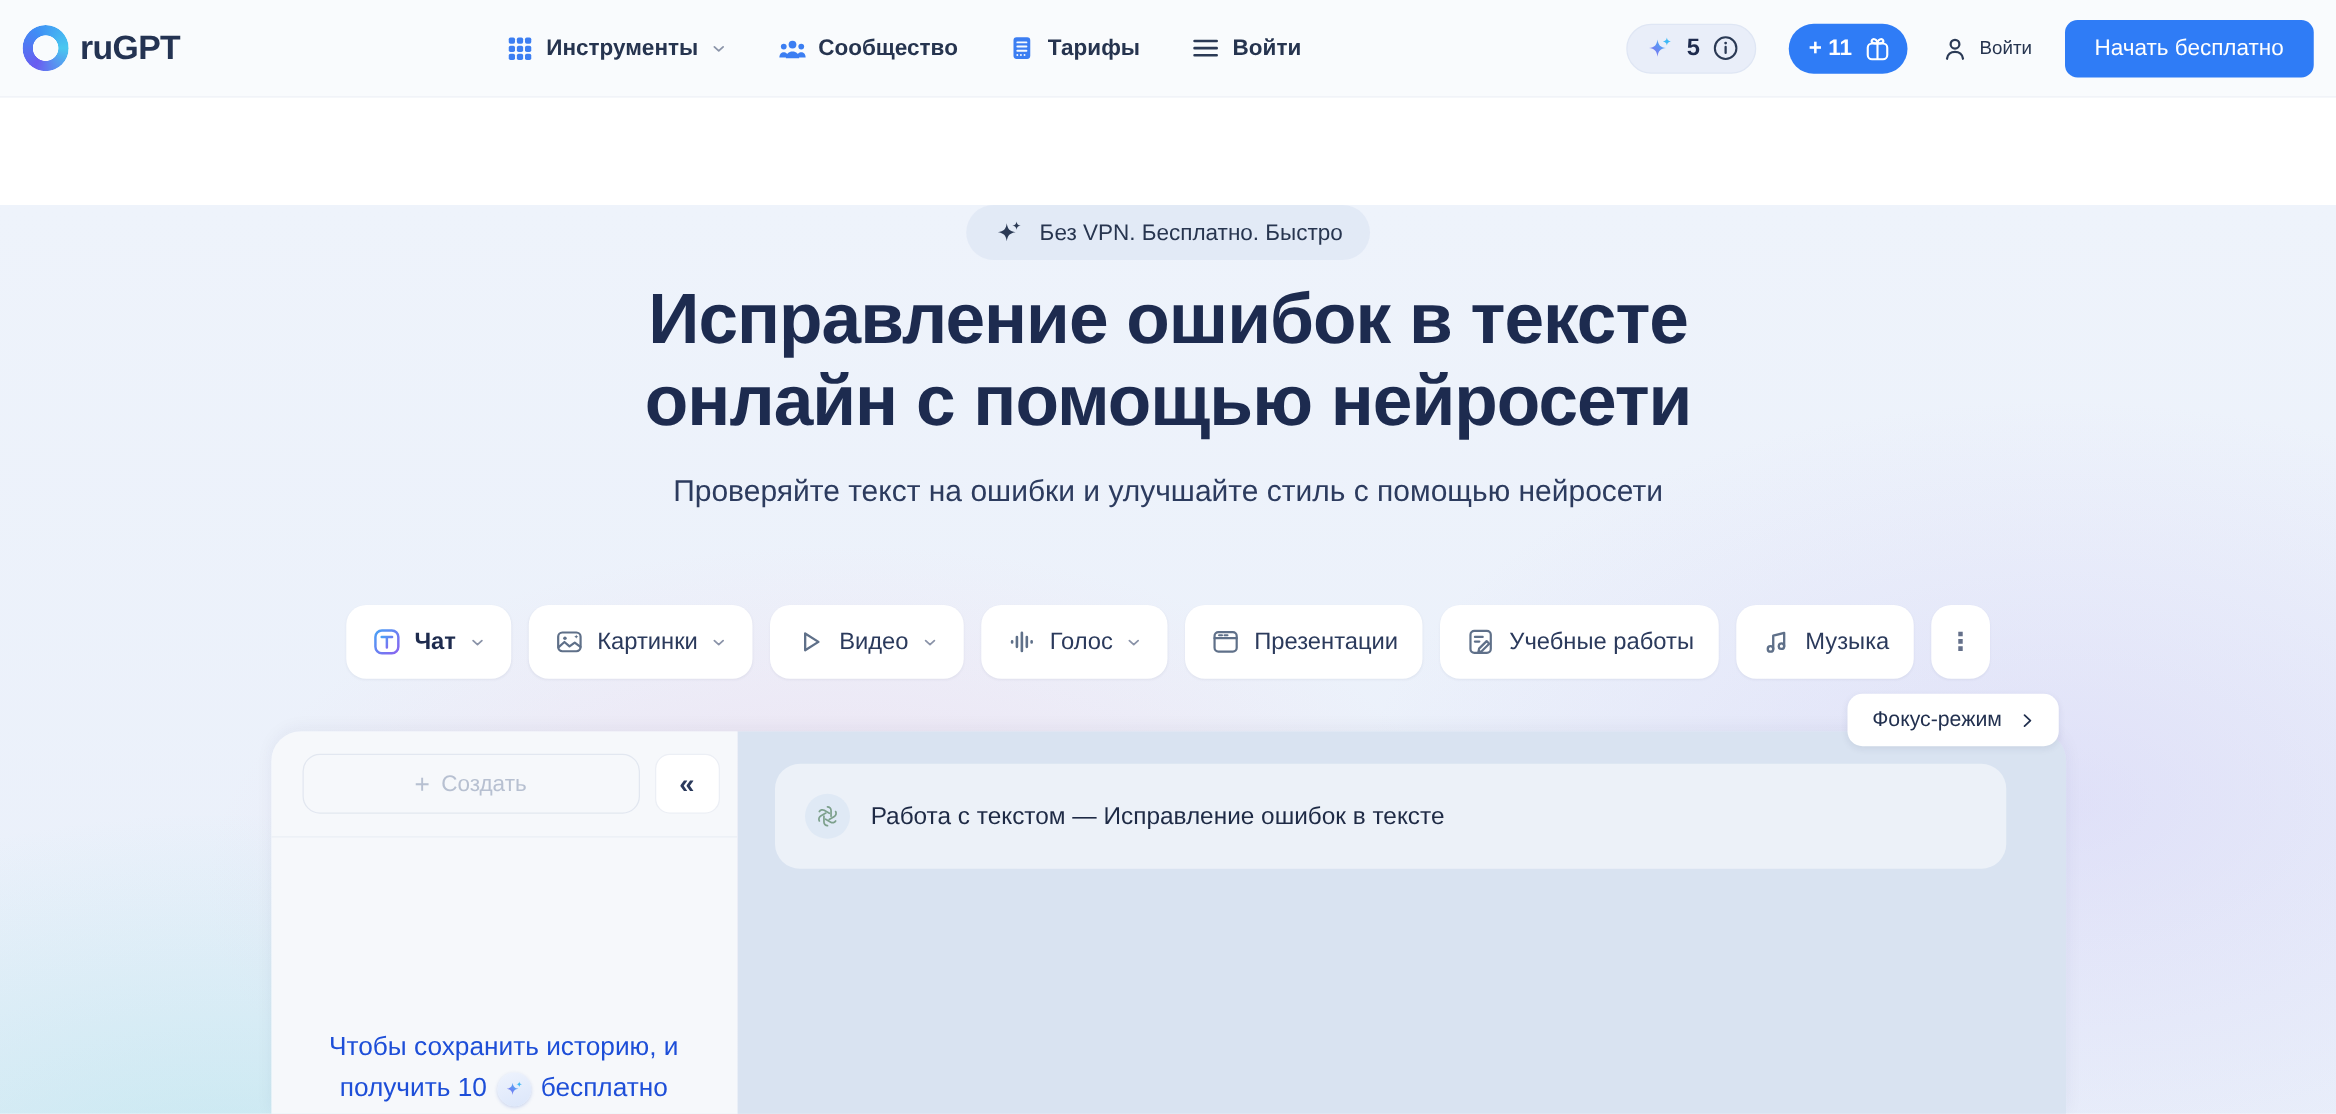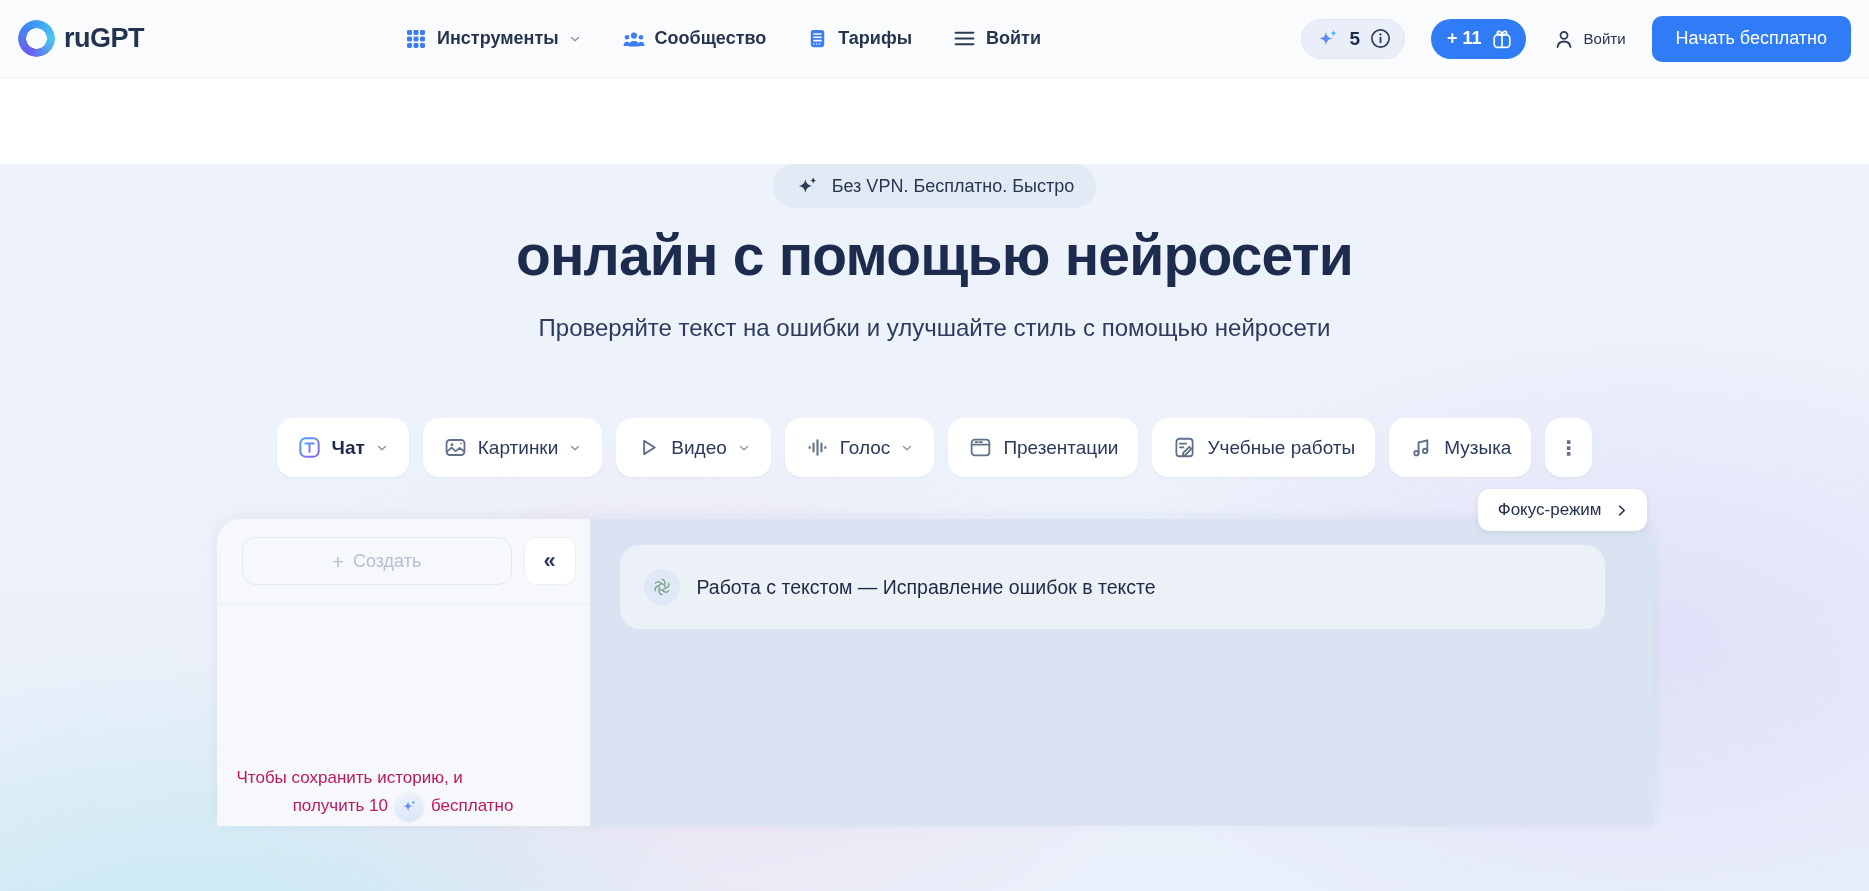--- a/index.html
+++ b/index.html
@@ -92,22 +92,22 @@
     display:flex; align-items:center; justify-content:center; gap:9px; cursor:pointer; font-family:inherit;
   }
   .create-plus { font-size:21px; color:#b7c0d1; line-height:1; }
   .create-label { font-size:18px; color:#b7c0d1; }
   .collapse-btn {
     width:52px; height:48px; background:#fff; border:1px solid #eceff5; border-radius:12px;
     display:flex; align-items:center; justify-content:center; cursor:pointer;
     font-size:22px; color:#2b3a5c; font-weight:700; font-family:inherit;
   }
   .sidebar-note {
-    margin-top:auto; padding:0 20px 6px; 
-    font-size:17px; line-height:1.45; color:#be185d;
+    margin-top:auto; padding:0 20px 6px; text-align:center;
+    font-size:21px; line-height:1.45; color:#1d4ed8;
   }
   .note-line2 { display:flex; align-items:center; justify-content:center; gap:8px; margin-top:2px; }
   .spark-chip {
     width:27px; height:27px; border-radius:50%;
     background:linear-gradient(160deg,#eef3fd,#dbe6fa);
     display:inline-flex; align-items:center; justify-content:center;
     box-shadow:0 1px 3px rgba(60,100,200,0.25);
   }
   .chat-main { flex:1; background:#d9e3f1; padding:26px 48px 0 30px; }
   .chat-row {
@@ -233,20 +233,21 @@
 
   <div class="badge">
     <svg width="25" height="25" viewBox="0 0 24 24">
       <path d="M10 4.5C10.6 9 12.4 10.8 16.8 11.4 12.4 12 10.6 13.8 10 18.3 9.4 13.8 7.6 12 3.2 11.4 7.6 10.8 9.4 9 10 4.5Z" fill="#2b3a55"></path>
       <path d="M17.5 3C17.8 5 18.7 5.9 20.7 6.2 18.7 6.5 17.8 7.4 17.5 9.4 17.2 7.4 16.3 6.5 14.3 6.2 16.3 5.9 17.2 5 17.5 3Z" fill="#2b3a55"></path>
     </svg>
     <span class="badge-text">Без VPN. Бесплатно. Быстро</span>
   </div>
 
   <h1 class="hero-title">
+    <div>Исправление ошибок в тексте</div>
     <div>онлайн с помощью нейросети</div>
   </h1>
   <div class="hero-sub">Проверяйте текст на ошибки и улучшайте стиль с помощью нейросети</div>
 
   <div class="tools">
     <button class="tool-btn active">
       <svg width="25" height="25" viewBox="0 0 24 24">
         <rect x="3.2" y="3.2" width="17.6" height="17.6" rx="5" fill="none" stroke="url(#grad-chat)" stroke-width="1.9"></rect>
         <path d="M8 8.2h8M12 8.2v8.2" fill="none" stroke="url(#grad-chat)" stroke-width="1.9" stroke-linecap="round"></path>
       </svg>

